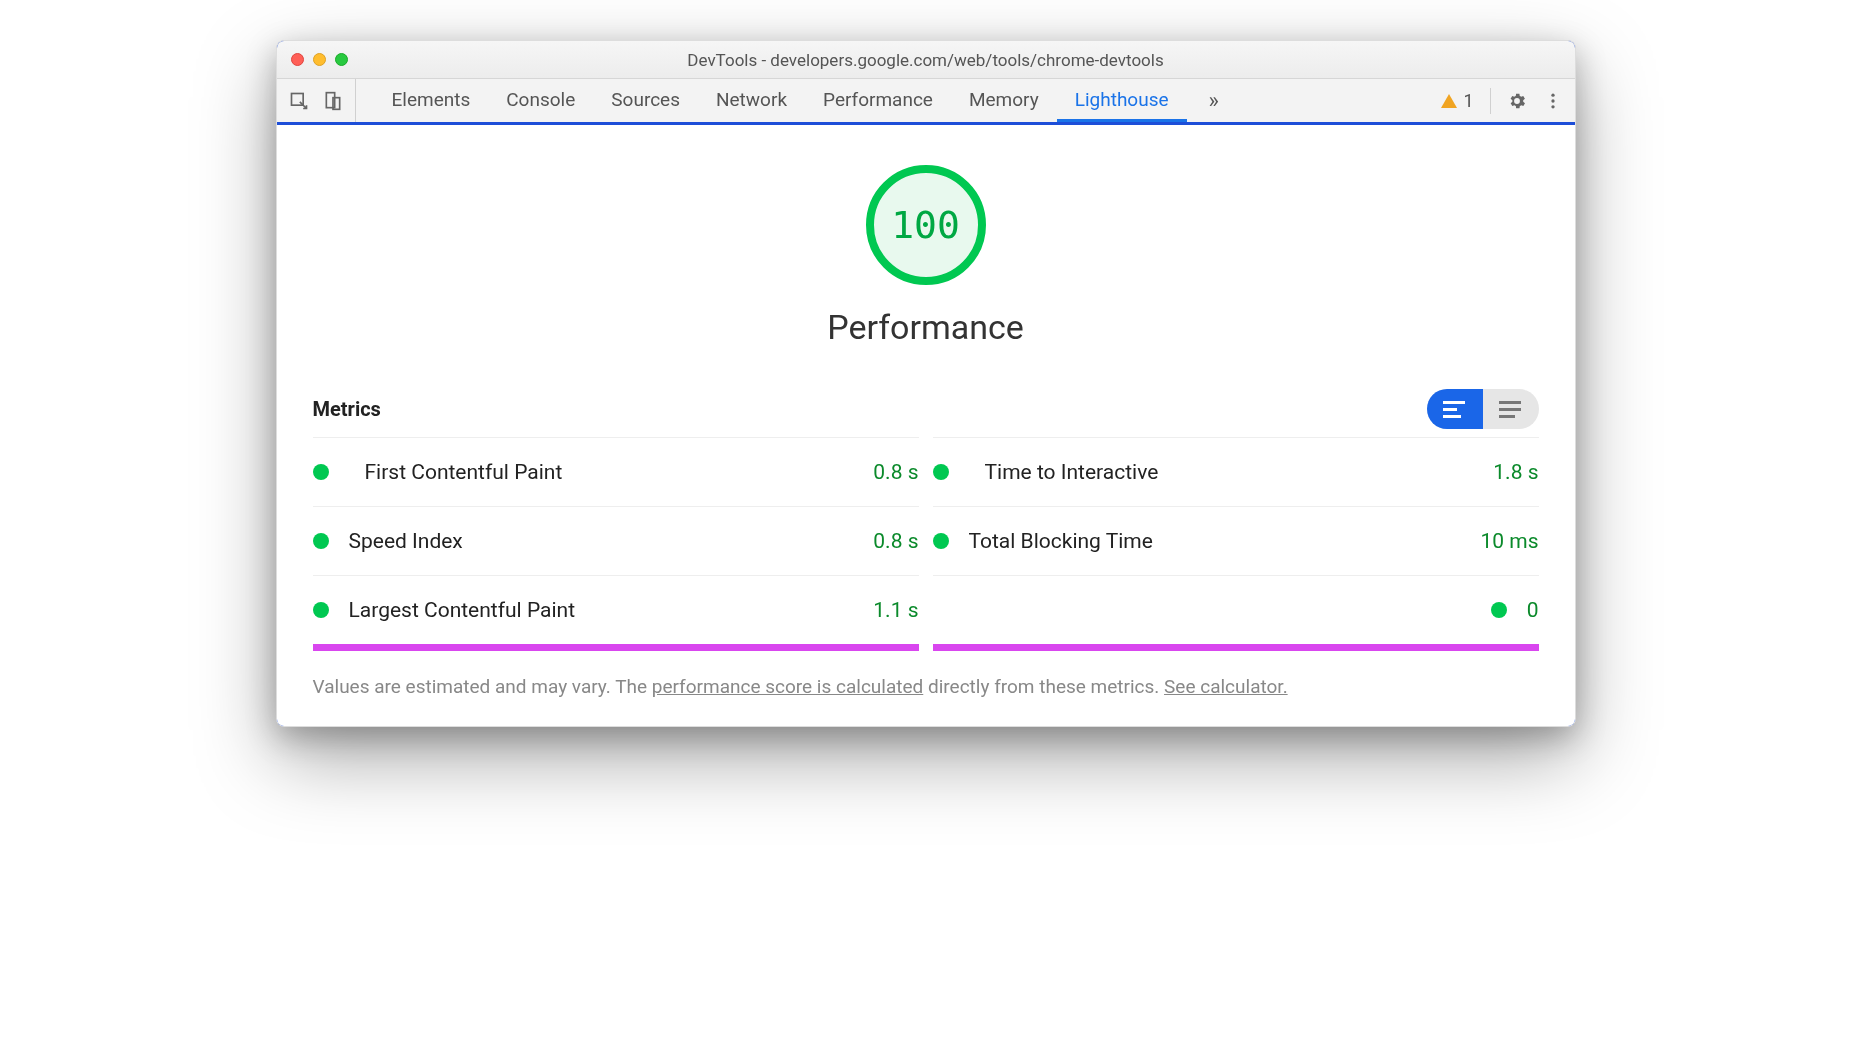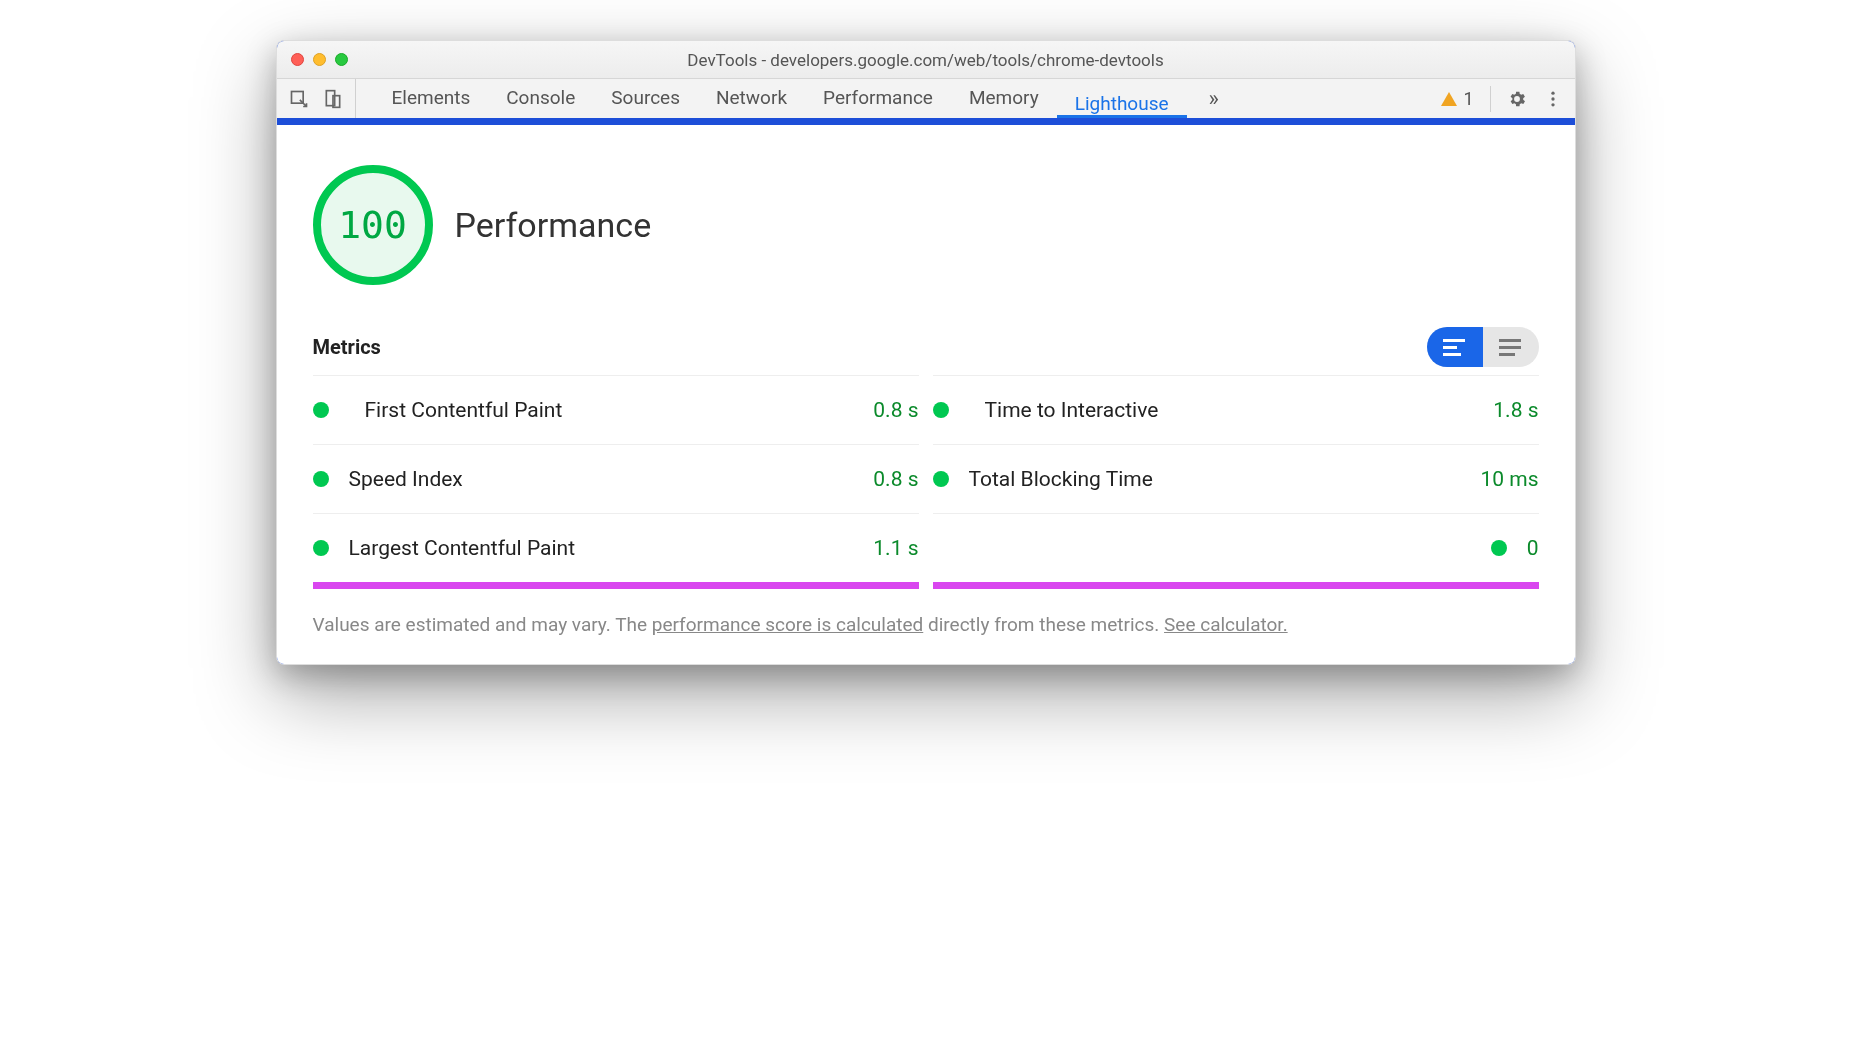--- a/index.html
+++ b/index.html
@@ -43,56 +43,56 @@
     left:0; right:0;
     text-align:center;
     font-size: 17px;
     color:#555;
     pointer-events:none;
   }
 
   
   .tabbar {
     background:#f3f3f3;
-    border-bottom:7px solid #1d4ed8;
+    border-bottom:3px solid #1d4ed8;
     height: 46px;
     display:flex;
     align-items:center;
     padding: 0 12px;
     gap: 8px;
   }
   .left-icons { display:flex; align-items:center; gap:14px; padding-right:12px; border-right:1px solid #d0d0d0; height: 100%;}
   .icon { width:20px; height:20px; display:flex; align-items:center; justify-content:center; color:#666; }
   .tabs { display:flex; align-items:stretch; height:100%; margin-left:10px;}
   .tab {
     display:flex; align-items:center;
     padding: 0 18px;
     color:#555;
     font-size:19px;
     cursor:pointer;
     border-bottom: 3px solid transparent;
     height:100%;
   }
-  .tab.active { color:#1a73e8; border-bottom-color:#1a73e8;align-items:flex-end; }
+  .tab.active { color:#1a73e8; border-bottom-color:#1a73e8; }
   .more-tabs { display:flex; align-items:center; padding:0 14px; color:#555; font-size:22px; cursor:pointer;}
   .spacer { flex:1; }
   .right-icons { display:flex; align-items:center; gap:16px; padding-left:6px;}
   .warning-badge { display:flex; align-items:center; gap:6px; color:#555; font-size:18px;}
   .tri {
     width:0;height:0;
     border-left:8px solid transparent;
     border-right:8px solid transparent;
     border-bottom:14px solid #f0a422;
     position:relative;
   }
   .vsep { width:1px; height:26px; background:#d0d0d0; }
 
   
   .content { padding: 40px 36px 28px 36px; background:#fff; }
-  .score-wrap { display:flex; flex-direction:row; align-items:center; gap:22px; }
+  .score-wrap { display:flex; flex-direction:column; align-items:center; gap:22px; }
   .score-gauge {
     width:120px; height:120px; border-radius:50%;
     border:8px solid #00c851;
     background:#e8f9ee;
     display:flex; align-items:center; justify-content:center;
     font-family: "SFMono-Regular", Menlo, Consolas, monospace;
     font-size:38px; font-weight:500; color:#00a843;
   }
   .category-title { font-size:34px; color:#333; font-weight:400; }
 

